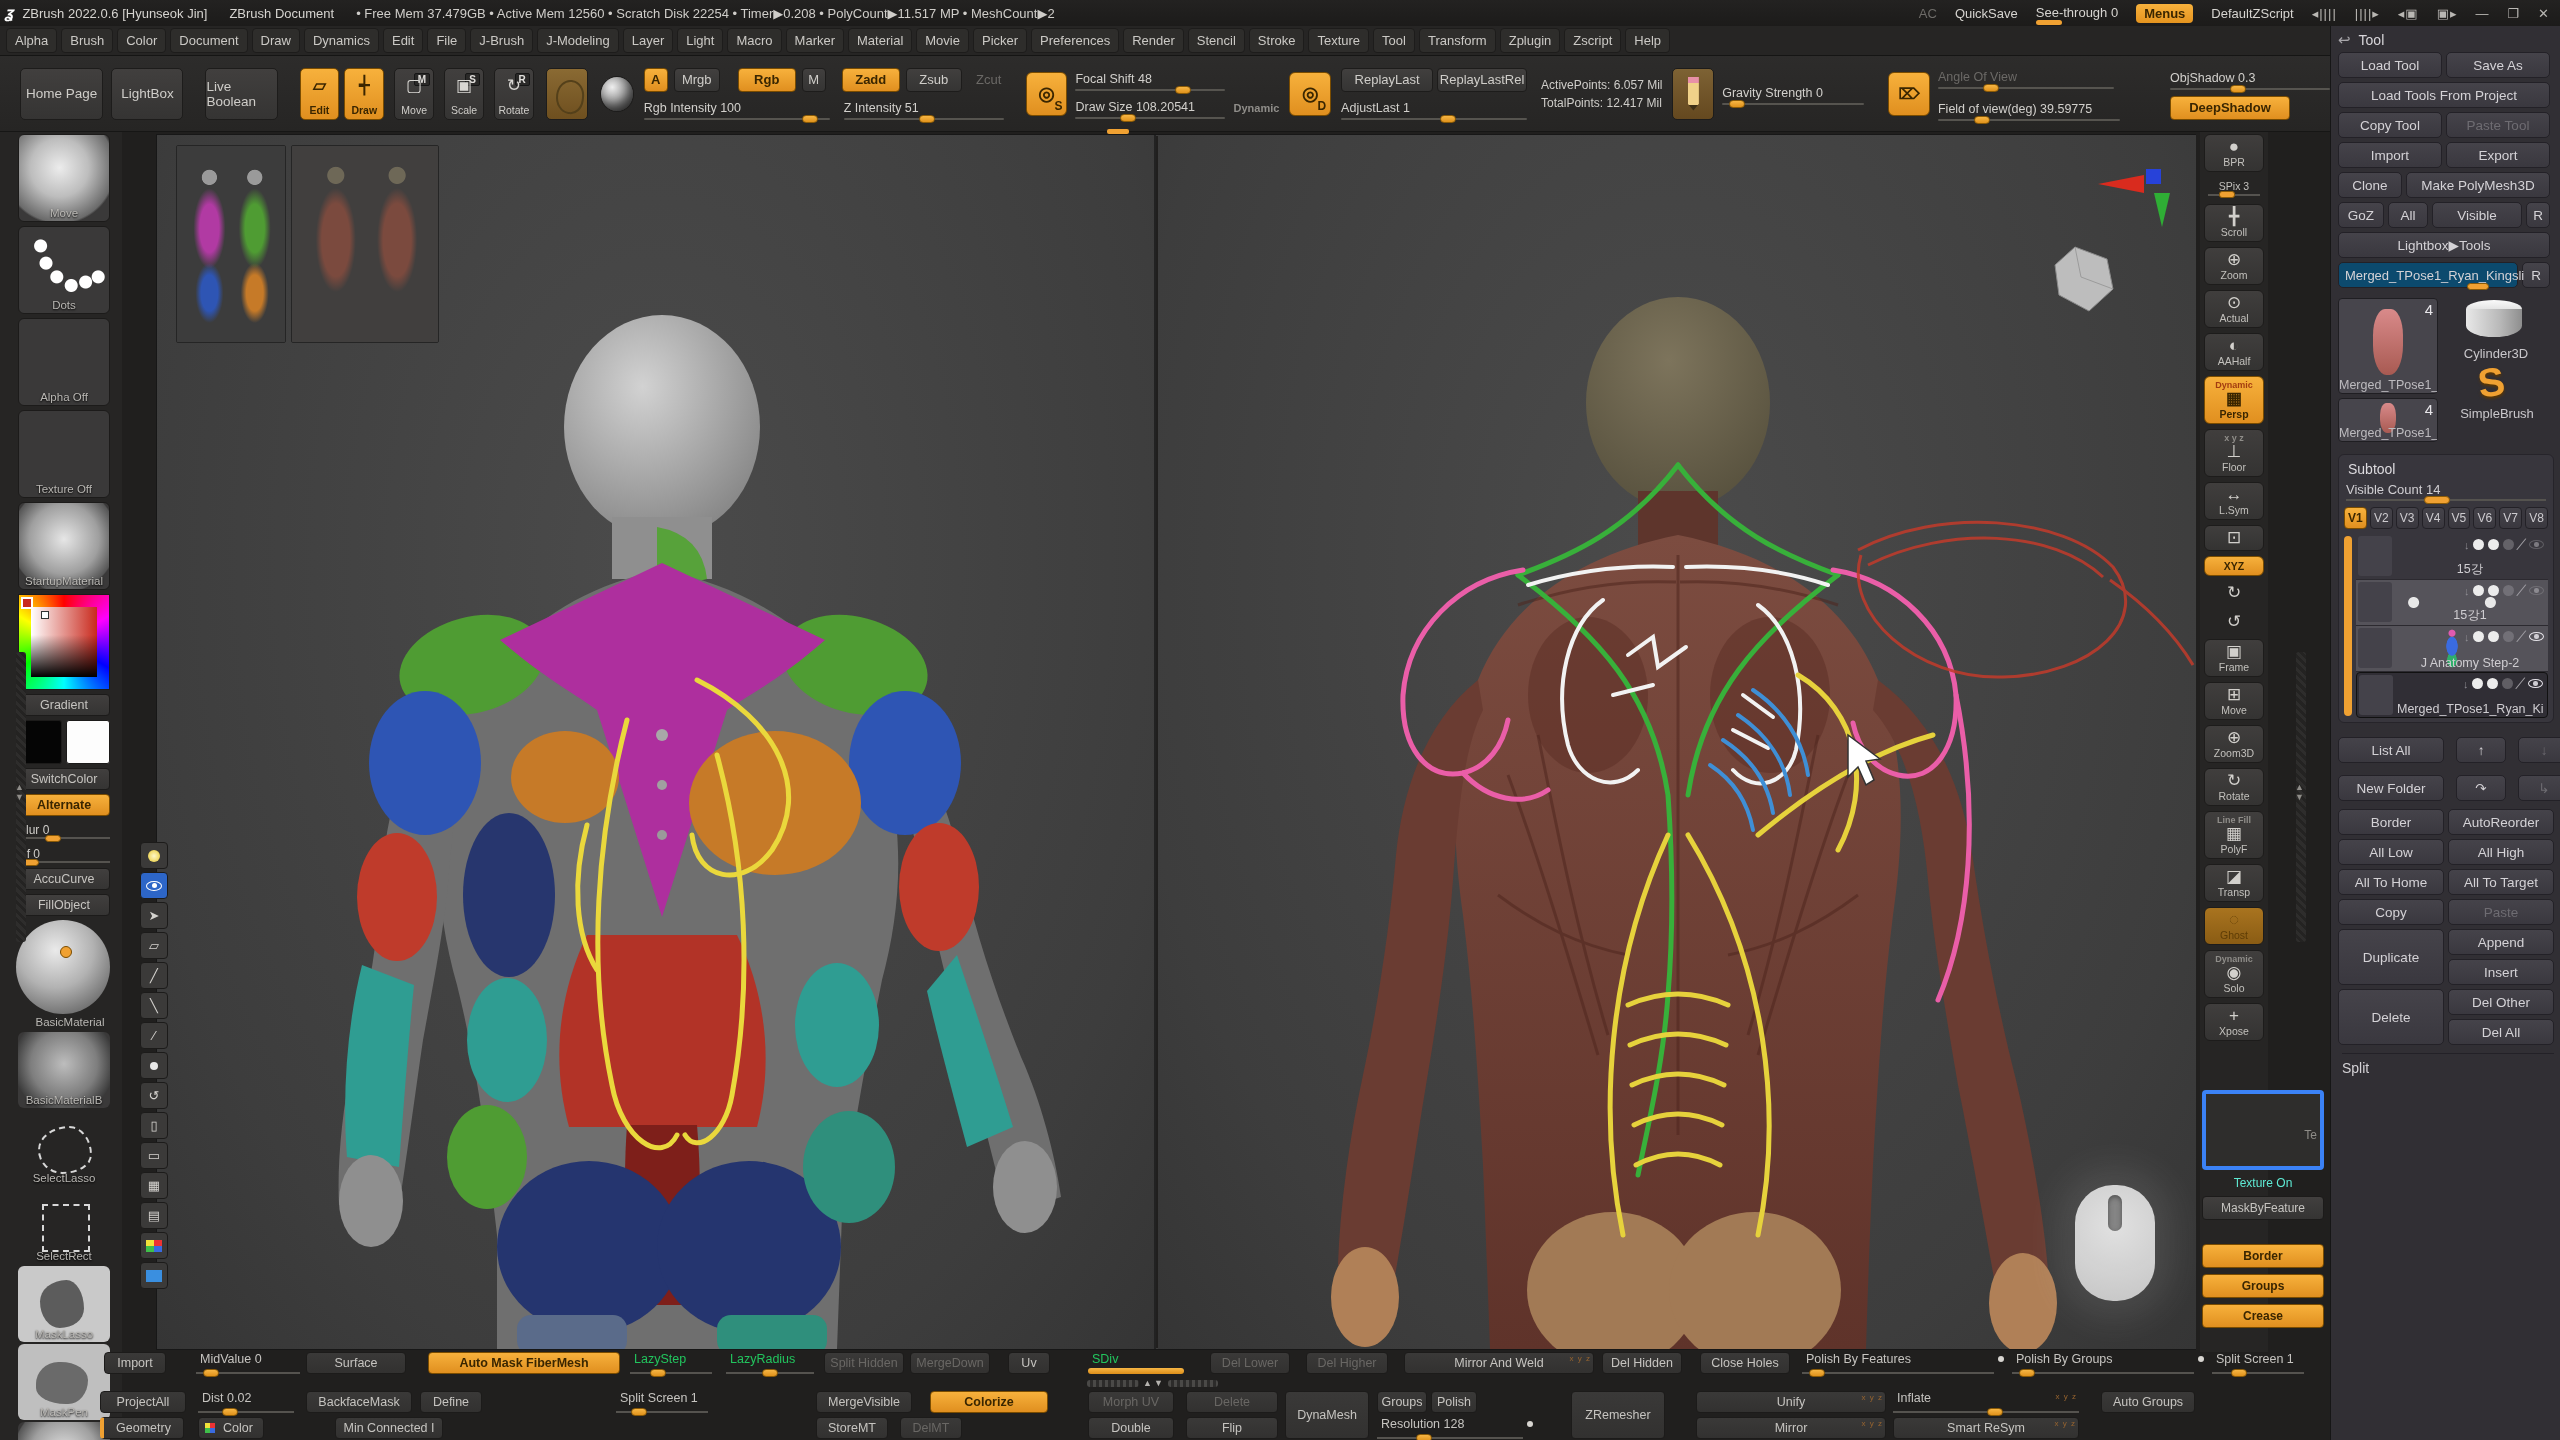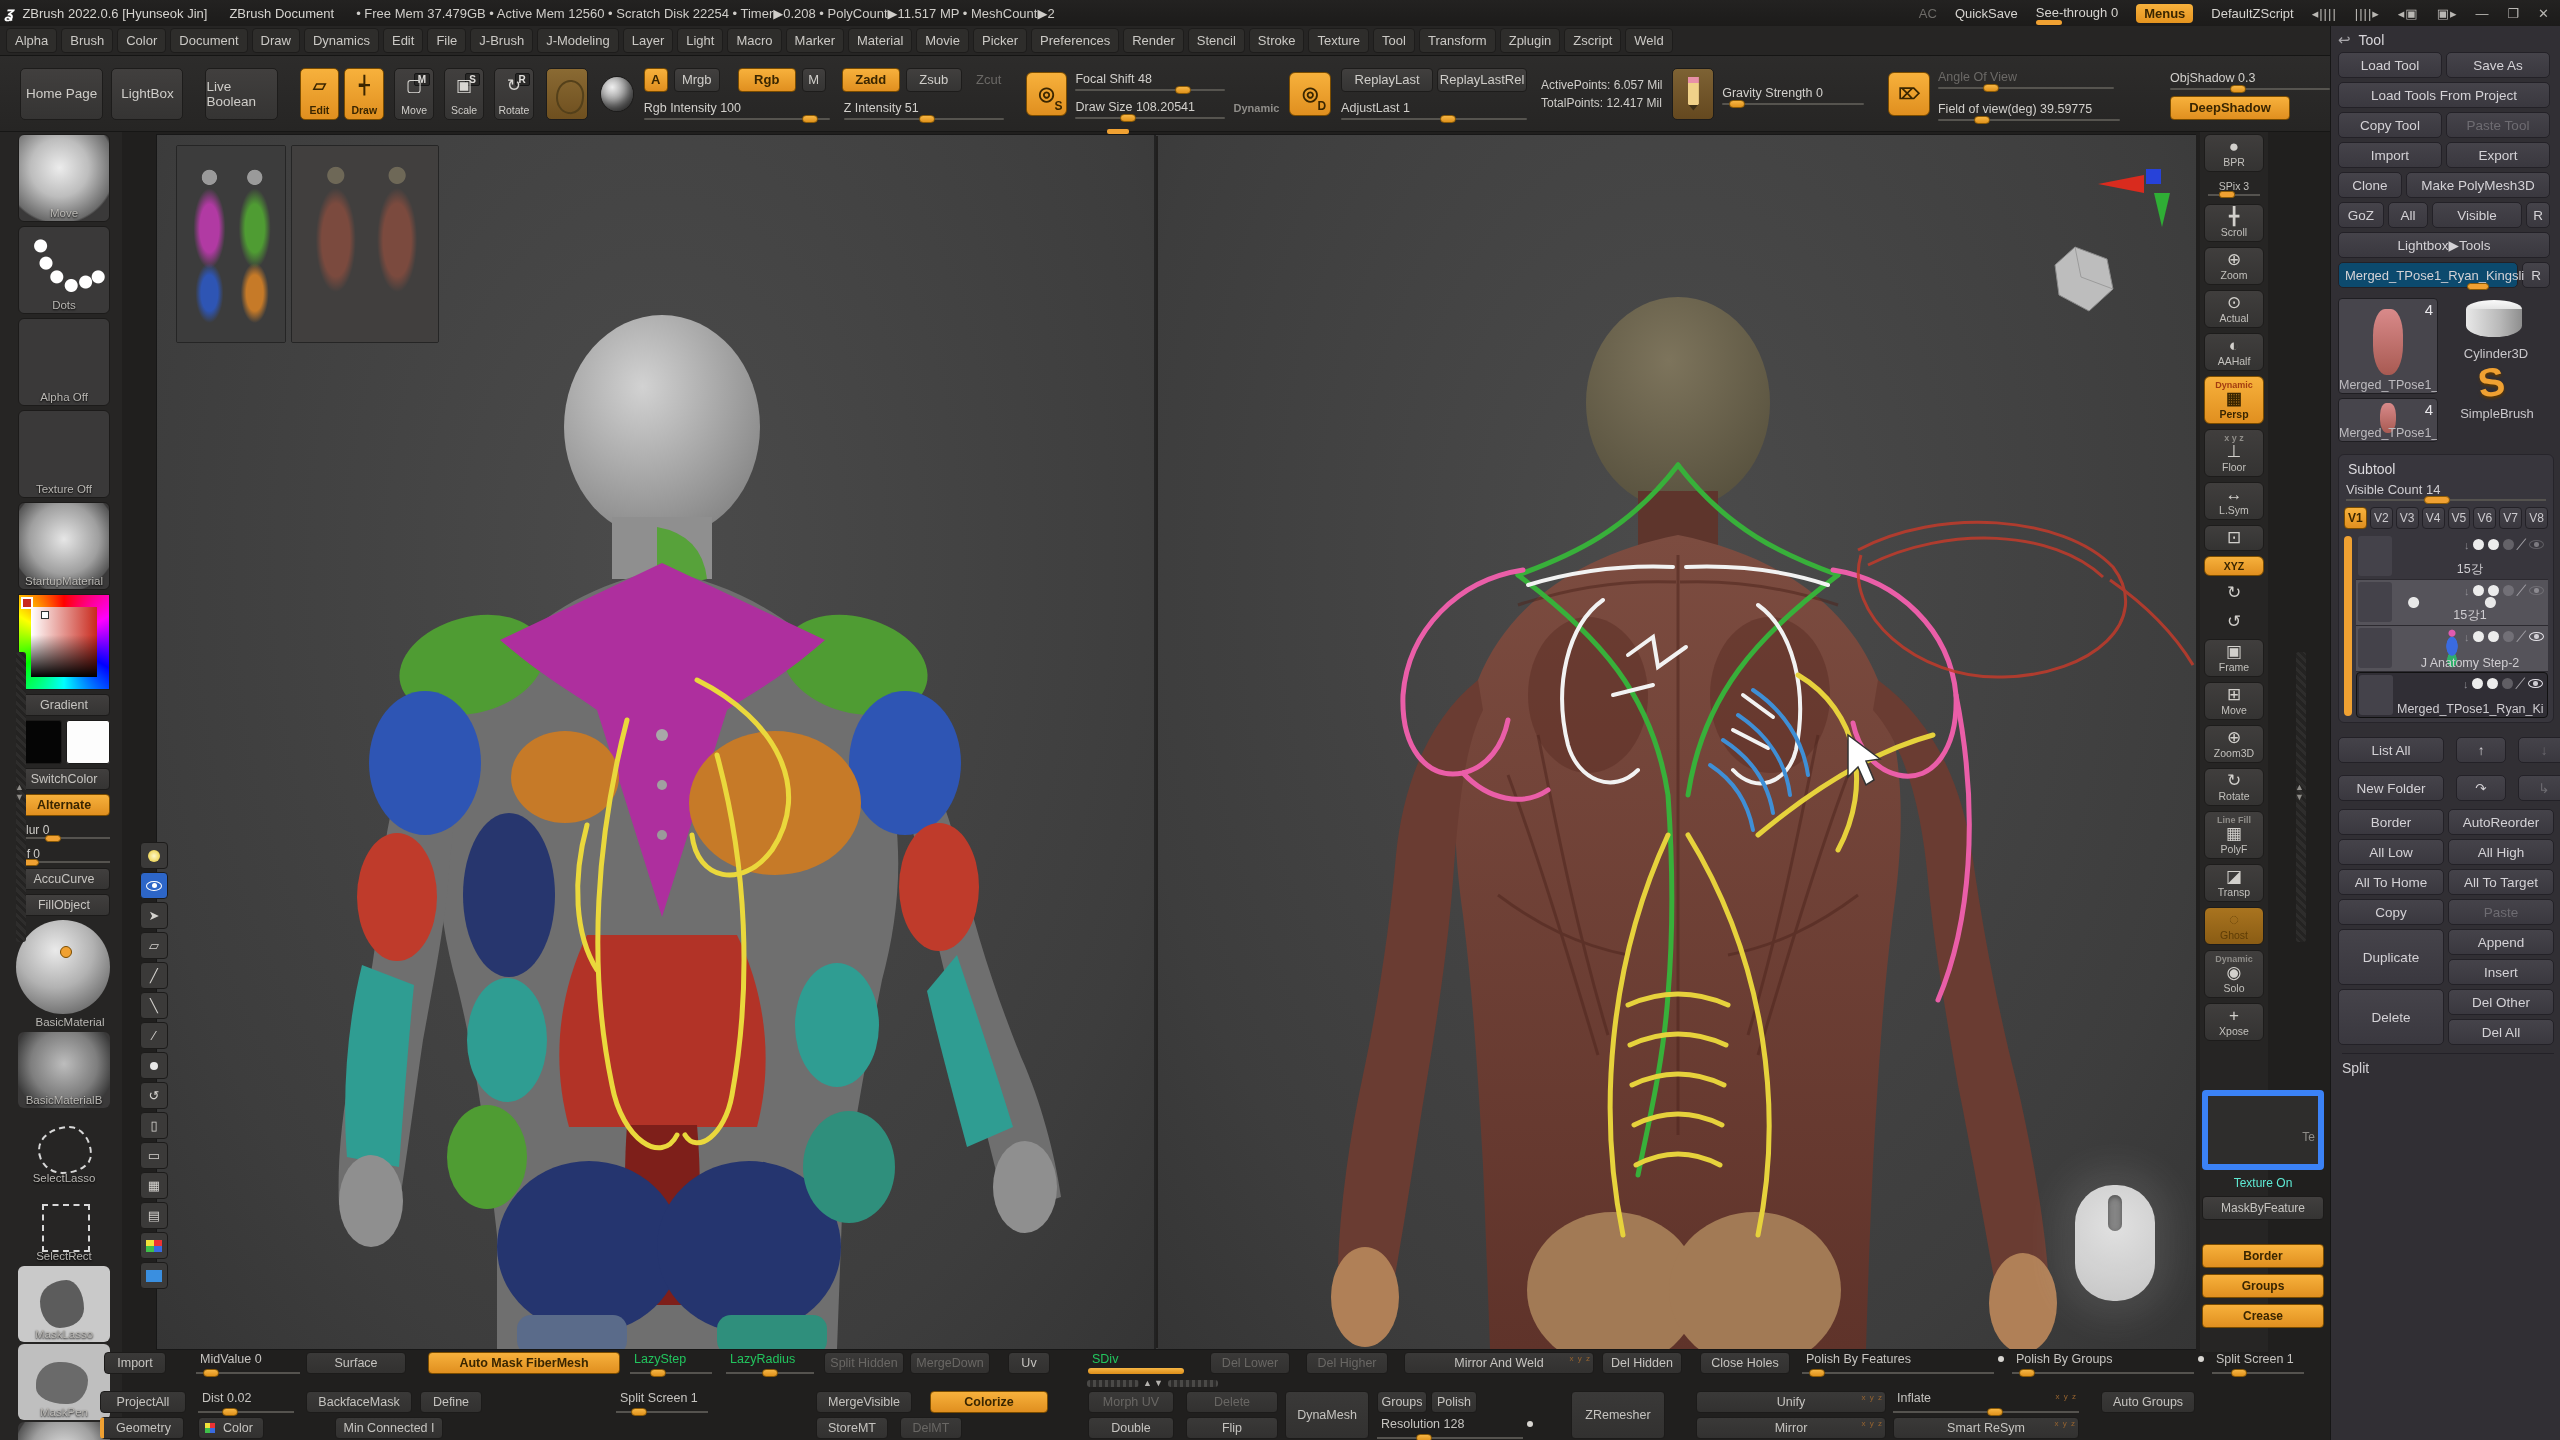--- a/index.html
+++ b/index.html
@@ -134,21 +134,21 @@
   .rsi.on .ric,.rsi.on .rlab{color:#3a2600;font-weight:bold;}
   .rsi.on .rtag{color:#a33c10;}
   .rsi.ghoston{background:linear-gradient(#a9741f,#8a5c14);}
   .rsi.ghoston .ric,.rsi.ghoston .rlab{color:#5e3c05;}
   .rsi.plain{background:transparent;border:none;}
   .rsi.sldtype{background:transparent;border:none;}
   .rsi.sldtype .trk{width:52px;height:2px;background:#55534f;position:relative;margin-top:2px;}
   .rsi.sldtype .knob{position:absolute;top:-3px;left:calc(var(--k,.3)*36px);width:16px;height:7px;border-radius:3px;background:#f0a132;border:1px solid #8a5a07;}
   
   #gapstack{position:absolute;left:2198px;top:958px;width:130px;display:flex;flex-direction:column;gap:6px;padding:0 4px;}
-  #tex-box{height:80px;background:#2e2d2c;border:6px solid #3b82f6;border-radius:4px;position:relative;color:#8f8d89;font-size:12px;}
+  #tex-box{height:80px;background:#2e2d2c;border:4px solid #3b82f6;border-radius:4px;position:relative;color:#8f8d89;font-size:12px;}
   #tex-box span{position:absolute;right:3px;top:34px;}
   .gs-lab{font-size:12px;color:#5eead4;text-align:center;}
   .gsbtn{height:24px;background:linear-gradient(#413f3e,#353433);border:1px solid #1c1b1a;border-radius:4px;
     display:flex;align-items:center;justify-content:center;font-size:12px;color:#c6c4c0;}
   .gsbtn.on{background:linear-gradient(#f7b13c,#e08f1f);color:#3a2600;border-color:#7a4c00;font-weight:bold;}
   
   .divcol{position:absolute;width:10px;background:repeating-linear-gradient(45deg,#2e2d2c 0 3px,#242322 3px 6px);border-radius:3px;}
   .divarrow{position:absolute;color:#8f8d89;font-size:9px;line-height:10px;}
   
   #toolpanel{position:absolute;left:2330px;top:26px;width:230px;height:1414px;background:#312f34;border-left:1px solid #161616;
@@ -276,21 +276,21 @@
     <div class="menu-item"><span>Picker</span></div>
     <div class="menu-item"><span>Preferences</span></div>
     <div class="menu-item"><span>Render</span></div>
     <div class="menu-item"><span>Stencil</span></div>
     <div class="menu-item"><span>Stroke</span></div>
     <div class="menu-item"><span>Texture</span></div>
     <div class="menu-item"><span>Tool</span></div>
     <div class="menu-item"><span>Transform</span></div>
     <div class="menu-item"><span>Zplugin</span></div>
     <div class="menu-item"><span>Zscript</span></div>
-    <div class="menu-item"><span>Weld</span></div>
+    <div class="menu-item"><span>Help</span></div>
   </div>
 
 <div id="topshelf">
   <div class="shbtn" style="width:88px;margin-left:20px;">Home Page</div>
   <div class="shbtn" style="width:76px;margin-left:8px;">LightBox</div>
   <div class="shbtn" style="width:76px;margin-left:22px;">Live Boolean</div>
 
   <div class="modebtn on" style="margin-left:22px;">
     <span class="glyph">▱</span>
     <span class="mlabel">Edit</span>

